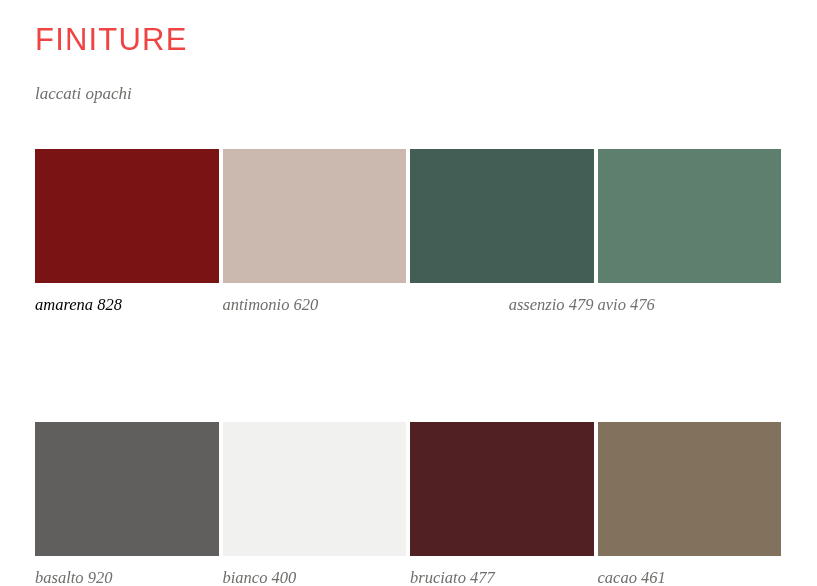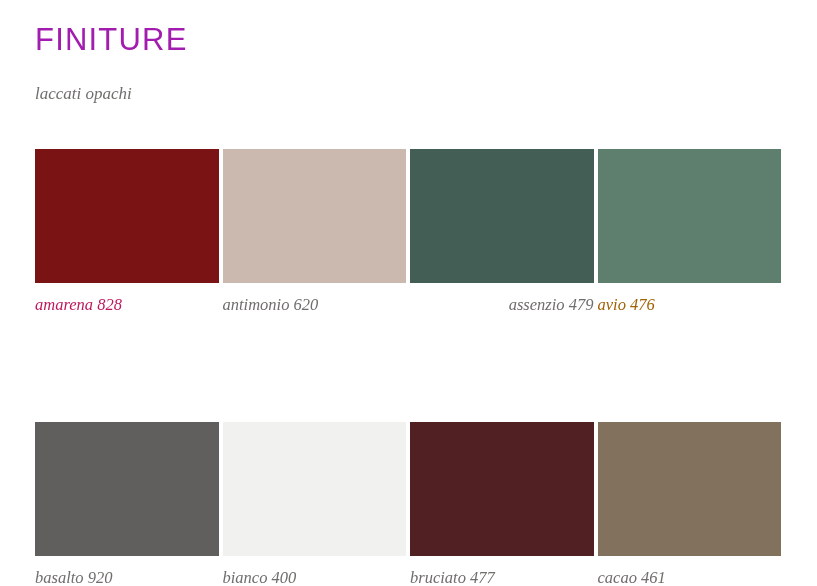--- a/index.html
+++ b/index.html
@@ -76,42 +76,42 @@
     line-height: 20px;
     margin-top: 12px;
     white-space: nowrap;
   }
 </style>
 </head>
 <body style="background: rgb(255, 255, 255);">
 
 <div class="page">
 
-  <div class="page-title" style="color: #a21caf;">FINITURE</div>
+  <div class="page-title" style="color: #ef4444;">FINITURE</div>
 
   <div class="page-subtitle" style="color: rgb(112, 111, 108);">laccati opachi</div>
 
   <div class="swatch-grid">
 
     <div class="swatch-row row-first">
       <div class="swatch-cell">
         <div class="swatch-chip" style="background-color: rgb(122, 20, 20);"></div>
-        <div class="swatch-label" style="color: #be185d;">amarena 828</div>
+        <div class="swatch-label" style="color: #000000;">amarena 828</div>
       </div>
       <div class="swatch-cell">
         <div class="swatch-chip" style="background-color: rgb(203, 184, 175);"></div>
         <div class="swatch-label" style="color: rgb(111, 110, 107);">antimonio 620</div>
       </div>
       <div class="swatch-cell">
         <div class="swatch-chip" style="background-color: rgb(67, 94, 85);"></div>
         <div class="swatch-label" style="color: rgb(111, 110, 107); text-align: right;">assenzio 479</div>
       </div>
       <div class="swatch-cell">
         <div class="swatch-chip" style="background-color: rgb(94, 127, 109);"></div>
-        <div class="swatch-label" style="color: #a16207;">avio 476</div>
+        <div class="swatch-label" style="color: #737373;">avio 476</div>
       </div>
     </div>
 
     <div class="swatch-row row-second">
       <div class="swatch-cell">
         <div class="swatch-chip" style="background-color: rgb(96, 95, 94);"></div>
         <div class="swatch-label" style="color: rgb(111, 110, 107);">basalto 920</div>
       </div>
       <div class="swatch-cell">
         <div class="swatch-chip" style="background-color: rgb(241, 241, 240);"></div>

